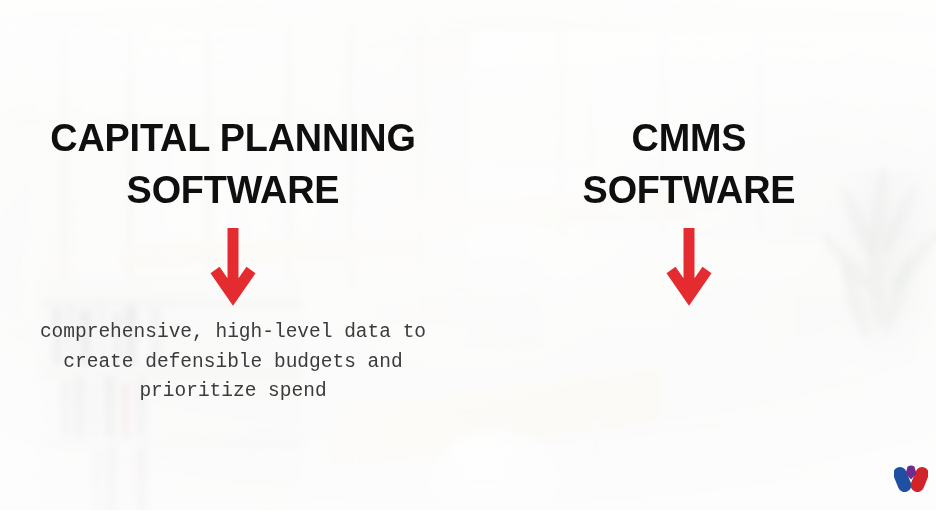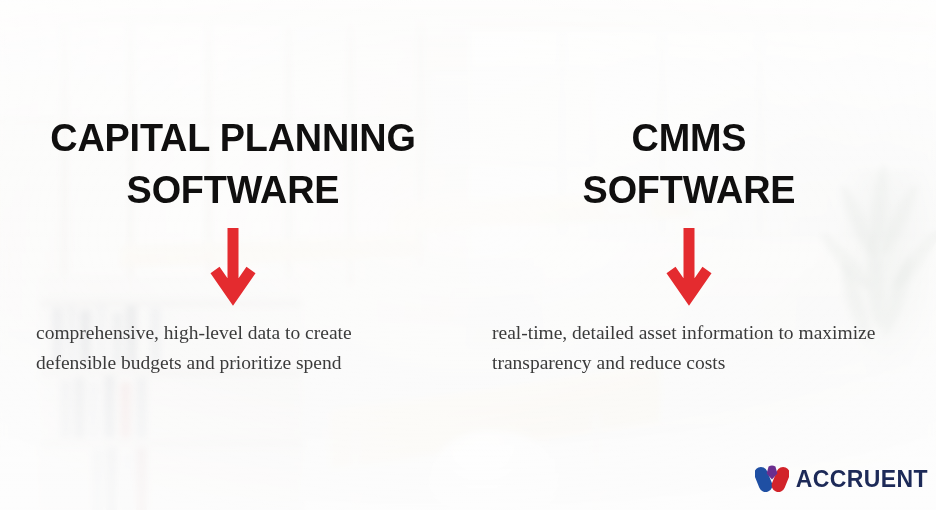--- a/index.html
+++ b/index.html
@@ -194,23 +194,23 @@
     top: 226px;
     display: flex;
     justify-content: center;
   }
   .arrow-svg { display: block; }
 
   .body-text {
     position: absolute;
     left: 0; right: 0;
     top: 318px;
-    text-align: left;
+    text-align: center;
     color: #3b3b3b;
-    font-family: Liberation Serif, serif;
+    font-family: Liberation Mono, monospace;
     font-weight: 400;
     font-size: 19.5px;
     line-height: 1.52;
     padding: 0 28px;
     box-sizing: border-box;
   }
 
   
   .logo {
     position: absolute;
@@ -335,31 +335,29 @@
         <span class="l1">CMMS</span>
         <span class="l2">SOFTWARE</span>
       </div>
 
       <div class="arrow-wrap">
         <svg class="arrow-svg" width="46" height="80" viewBox="0 0 46 80">
           <path d="M23 2 L23 60 M5 44 L23 70 L41 44" fill="none" stroke="#E42B2F" stroke-width="11" stroke-linecap="butt" stroke-linejoin="miter"></path>
         </svg>
       </div>
 
-      <div class="body-text">real-time, detailed asset information to maximize transparency and reduce costs</div>
     </div>
 
     <div class="logo">
       <svg class="logo-mark" width="34" height="34" viewBox="0 0 34 34">
         <g>
 
           <rect x="1.5" y="4.5" width="13.5" height="26" rx="6.75" fill="#1F4FA3" transform="rotate(-22 8.25 17.5)"></rect>
 
           <rect x="19" y="4.5" width="13.5" height="26" rx="6.75" fill="#D2232A" transform="rotate(22 25.75 17.5)"></rect>
 
           <path d="M13.6 4.6 a6.8 6.8 0 0 1 6.8 0 l2.0 7.0 -5.4 6.0 -5.4 -6.0 z" fill="#6B2E8F"></path>
         </g>
       </svg>
-      <span class="logo-word">ACCRUENT</span>
     </div>
 
   </div>
 </div>
 
 </body></html>

